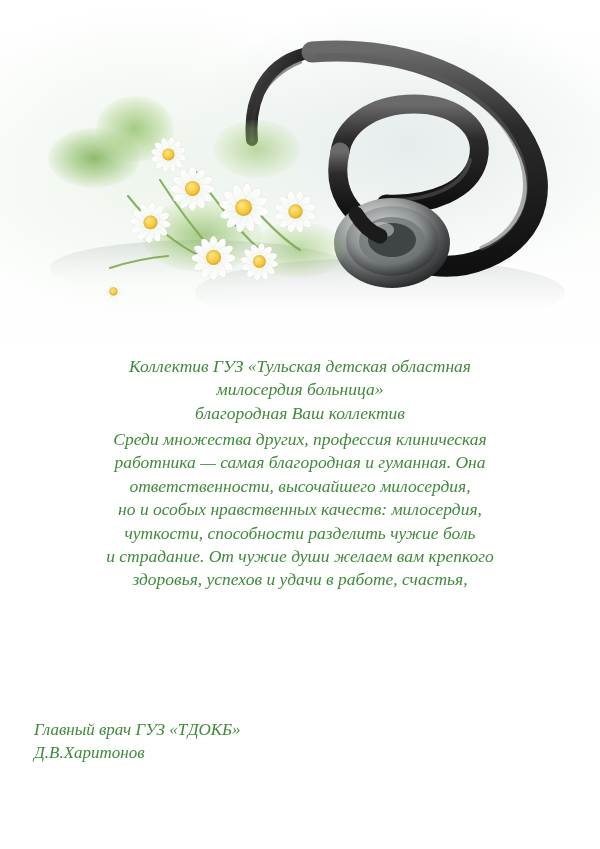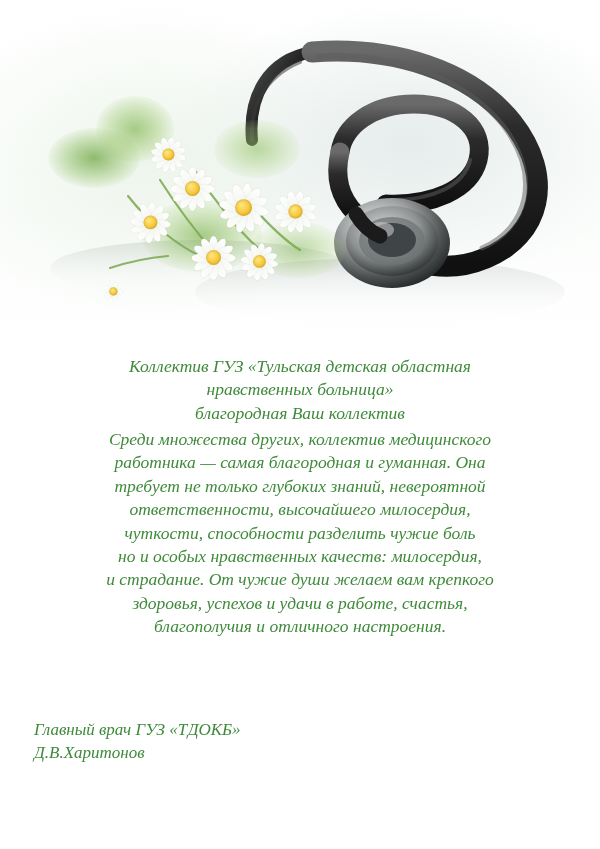--- a/index.html
+++ b/index.html
@@ -330,34 +330,32 @@
       <span class="petal" style="transform:rotate(160deg); height:13px; width:7px; margin-top:-12px;"></span>
       <span class="petal" style="transform:rotate(230deg); height:13px; width:7px; margin-top:-12px;"></span>
       <span class="petal" style="transform:rotate(300deg); height:13px; width:7px; margin-top:-12px;"></span>
       <span class="core" style="width:11px;height:11px;margin-left:-5.5px;margin-top:-5.5px;"></span>
     </div>
   </div>
 
   <div class="text-wrap">
     <div class="greeting">
       <span class="line">Коллектив ГУЗ «Тульская детская областная</span>
-      <span class="line">нравственных больница»</span>
+      <span class="line">милосердия больница»</span>
       <span class="line">благородная Ваш коллектив</span>
     </div>
 
     <div class="body-text">
-      <span class="line">Среди множества других, коллектив медицинского</span>
+      <span class="line">Среди множества других, профессия клиническая</span>
       <span class="line">работника — самая благородная и гуманная. Она</span>
-      <span class="line">требует не только глубоких знаний, невероятной</span>
       <span class="line">ответственности, высочайшего милосердия,</span>
+      <span class="line">но и особых нравственных качеств: милосердия,</span>
       <span class="line">чуткости, способности разделить чужие боль</span>
-      <span class="line">но и особых нравственных качеств: милосердия,</span>
       <span class="line">и страдание. От чужие души желаем вам крепкого</span>
       <span class="line">здоровья, успехов и удачи в работе, счастья,</span>
-      <span class="line">благополучия и отличного настроения.</span>
     </div>
   </div>
 
   <div class="signature">
     <span class="line">Главный врач ГУЗ «ТДОКБ»</span>
     <span class="line">Д.В.Харитонов</span>
   </div>
 
 </div>
 

